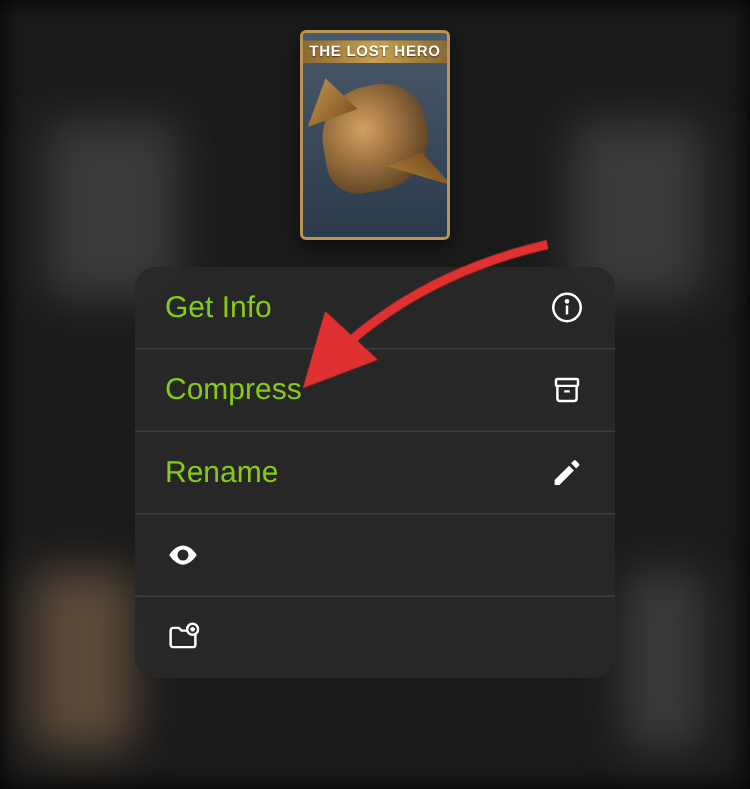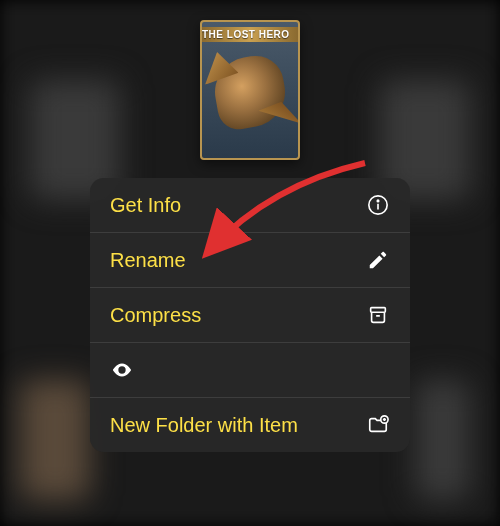--- a/index.html
+++ b/index.html
@@ -35,20 +35,21 @@
       width: 100px;
       height: 140px;
       border: 2px solid #b89550;
       border-radius: 4px;
       background: linear-gradient(180deg, #4a5a6a 0%, #2a3a4a 100%);
       box-shadow: 0 4px 12px rgba(0,0,0,0.5);
       overflow: hidden;
     }
     .book-title-band {
       background: linear-gradient(90deg, #8a6a30, #c9a050, #8a6a30);
+      text-align: center;
       padding: 2px 0;
       margin-top: 5px;
     }
     .book-title-text {
       color: #fff;
       font-size: 10px;
       font-weight: bold;
       text-shadow: 0 1px 1px rgba(0,0,0,0.6);
       letter-spacing: 0.5px;
     }
@@ -97,21 +98,21 @@
     .menu-item {
       display: flex;
       align-items: center;
       justify-content: space-between;
       padding: 15px 20px;
       border-bottom: 1px solid rgba(255,255,255,0.1);
       cursor: pointer;
     }
     .menu-item:last-child { border-bottom: none; }
     .menu-label {
-      color: #fde047;
+      color: #84cc16;
       font-size: 20px;
       font-weight: 400;
     }
     .menu-icon {
       width: 24px;
       height: 24px;
       display: flex;
       align-items: center;
       justify-content: center;
       color: #fff;
@@ -150,51 +151,50 @@
     <span class="menu-icon">
       <svg viewBox="0 0 24 24" fill="none" stroke="currentColor" stroke-width="1.8">
         <circle cx="12" cy="12" r="10"></circle>
         <line x1="12" y1="10.5" x2="12" y2="17"></line>
         <circle cx="12" cy="7.5" r="0.8" fill="currentColor"></circle>
       </svg>
     </span>
   </div>
 
   <div class="menu-item">
-    <span class="menu-label">Rename</span>
-    <span class="menu-icon">
-      <svg viewBox="0 0 24 24" fill="currentColor">
-        <path d="M3 17.5V21h3.5L17 10.5 13.5 7 3 17.5zM20.7 7c.4-.4.4-1 0-1.4l-2.3-2.3c-.4-.4-1-.4-1.4 0L15 5.3 18.7 9 20.7 7z"></path>
-      </svg>
-    </span>
-  </div>
-
-  <div class="menu-item">
     <span class="menu-label">Compress</span>
     <span class="menu-icon">
       <svg viewBox="0 0 24 24" fill="none" stroke="currentColor" stroke-width="1.8">
         <rect x="4" y="4" width="16" height="5" rx="1"></rect>
         <path d="M5 9v9a2 2 0 002 2h10a2 2 0 002-2V9"></path>
         <line x1="10" y1="13" x2="14" y2="13"></line>
       </svg>
     </span>
   </div>
 
+  <div class="menu-item">
+    <span class="menu-label">Rename</span>
+    <span class="menu-icon">
+      <svg viewBox="0 0 24 24" fill="currentColor">
+        <path d="M3 17.5V21h3.5L17 10.5 13.5 7 3 17.5zM20.7 7c.4-.4.4-1 0-1.4l-2.3-2.3c-.4-.4-1-.4-1.4 0L15 5.3 18.7 9 20.7 7z"></path>
+      </svg>
+    </span>
+  </div>
+
 
   <div class="menu-item">
     <span class="menu-icon">
       <svg viewBox="0 0 24 24" fill="currentColor">
         <path d="M12 5C6 5 2 12 2 12s4 7 10 7 10-7 10-7-4-7-10-7zm0 11a4 4 0 110-8 4 4 0 010 8z"></path>
         <circle cx="12" cy="12" r="2" fill="#282828"></circle>
       </svg>
     </span>
   </div>
 
   <div class="menu-item">
-    <span class="menu-label">New Folder with Item</span>
     <span class="menu-icon">
       <svg viewBox="0 0 24 24" fill="none" stroke="currentColor" stroke-width="1.8">
         <path d="M3 7a2 2 0 012-2h4l2 2h8a2 2 0 012 2v8a2 2 0 01-2 2H5a2 2 0 01-2-2V7z"></path>
         <circle cx="19" cy="6" r="4" fill="#282828" stroke="currentColor"></circle>
         <line x1="19" y1="4.3" x2="19" y2="7.7"></line>
         <line x1="17.3" y1="6" x2="20.7" y2="6"></line>
       </svg>
     </span>
   </div>
 

